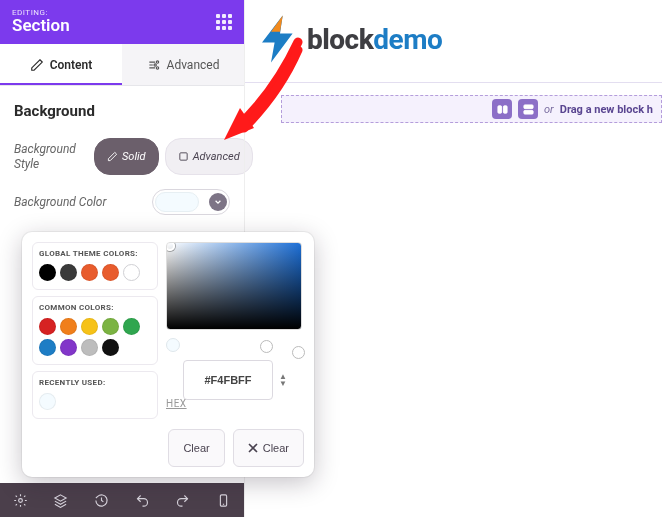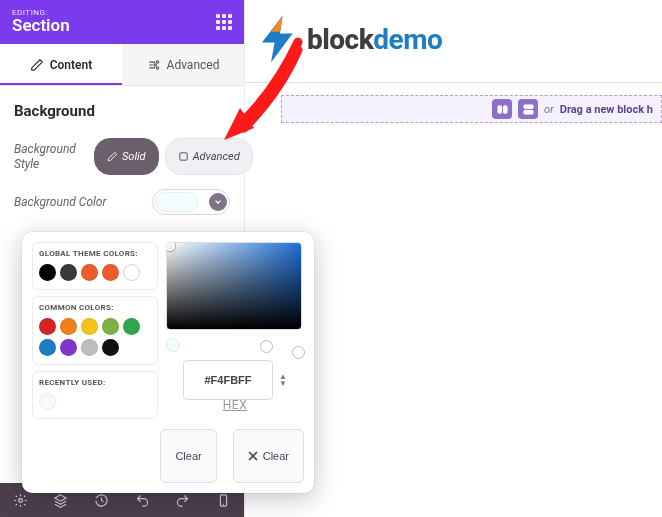--- a/index.html
+++ b/index.html
@@ -85,24 +85,24 @@
     repeating-conic-gradient(#ddd 0 25%, #fff 0 50%) 0/8px 8px; margin-left:0; }
   .hue-dot,.alpha-dot{position:absolute; top:-2px; width:13px; height:13px; border-radius:50%; background:#fff; border:1px solid #bbb;}
   .hue-dot{ left:63%; } .alpha-dot{ left:90%; }
   .bars-wrap{display:flex; gap:6px; align-items:center;}
   .bars-col{flex:1; display:flex; flex-direction:column; gap:6px;}
 
   .hex-row { display:flex; align-items:center; gap:6px; justify-content:center; }
   .hex-input { width:90px; height:40px; border:1px solid #dcd9e0; border-radius:4px; text-align:center; font-size:11px; font-weight:600; color:#444; }
   .stepper { display:flex; flex-direction:column; gap:0; }
   .stepper span{ font-size:8px; line-height:7px; color:#777; cursor:pointer;}
-  .hex-label { font-size:12px; letter-spacing:.5px; color:#999; text-align:center; margin-top:-2px;text-decoration:underline;}
+  .hex-label { font-size:10px; letter-spacing:.5px; color:#999; text-align:left; margin-top:-2px;text-decoration:underline;}
 
   .pop-actions { display:flex; gap:8px; justify-content:flex-end; padding-top:4px;}
-  .btn { border:1px solid #e0dde4; background:#faf9fb; color:#4a4350; font-size:11px; padding:20px 14px; border-radius:6px; cursor:pointer; display:inline-flex; align-items:center; gap:5px;margin-left:8px;}
+  .btn { border:1px solid #e0dde4; background:#faf9fb; color:#4a4350; font-size:11px; padding:12px 14px; border-radius:6px; cursor:pointer; display:inline-flex; align-items:center; gap:5px;}
   .btn svg{width:10px;height:10px;}
 </style>
 </head>
 <body>
 
 <div class="editor-panel">
 
   <div class="panel-header">
     <div class="panel-header-left">
       <span class="editing-label">EDITING:</span>

